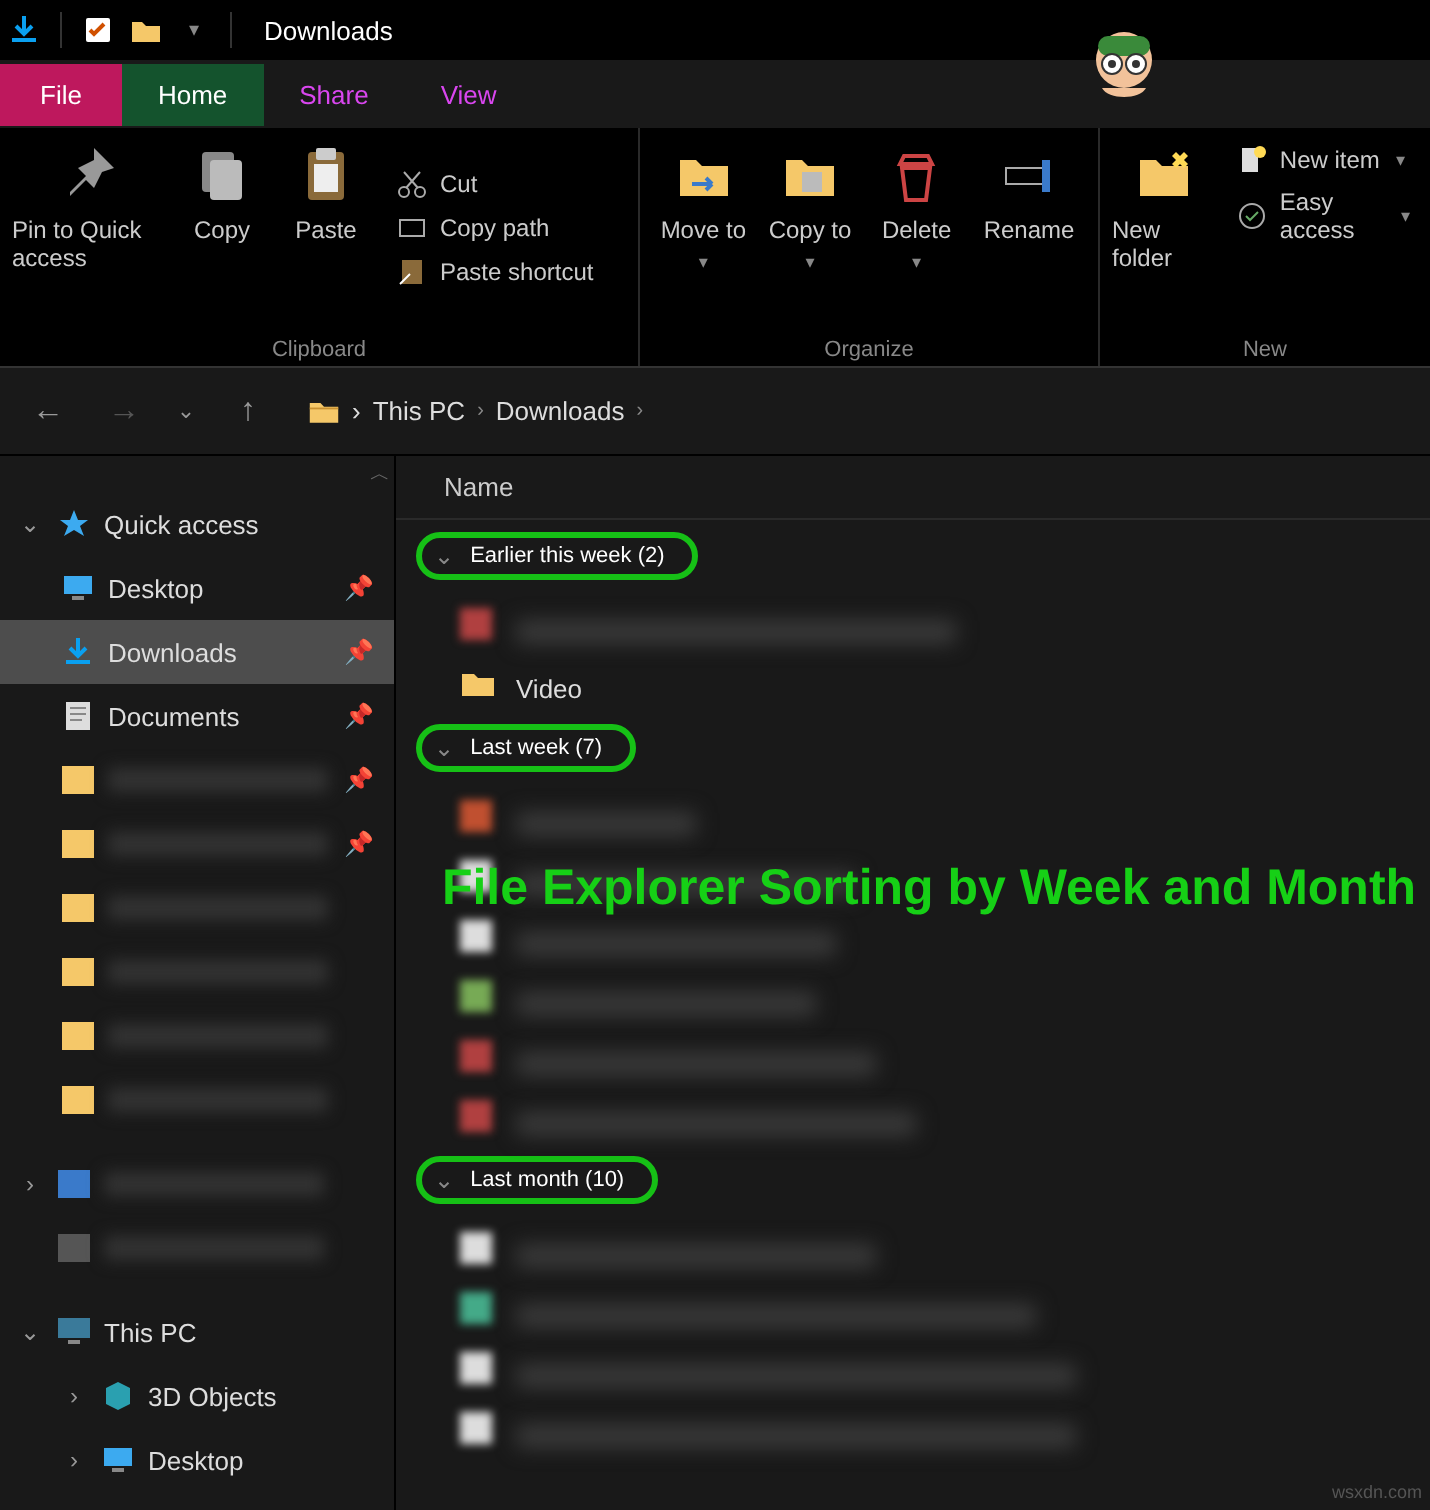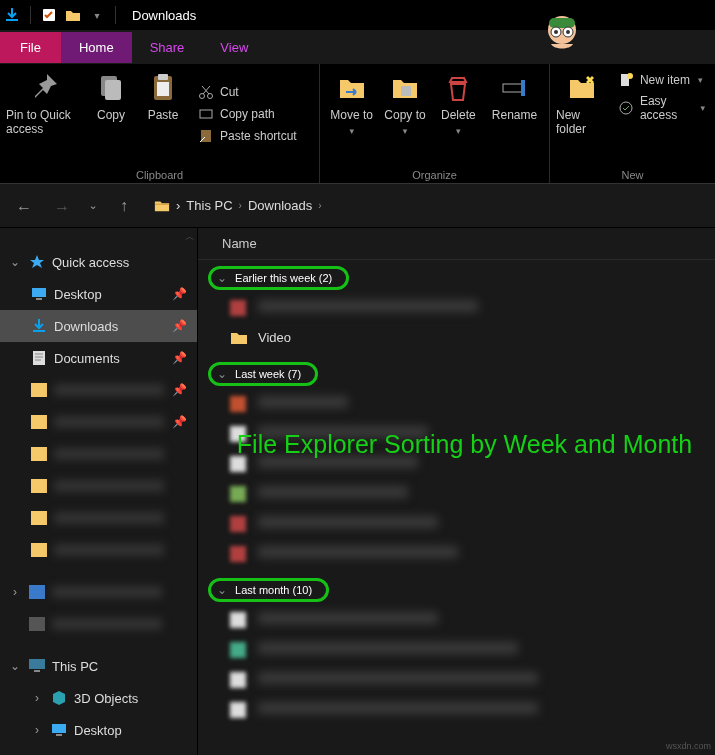--- a/index.html
+++ b/index.html
@@ -8,21 +8,21 @@
 
 .title-bar { height: 30px; background: #000; display: flex; align-items: center; padding: 0 4px; gap: 8px; }
 .title-bar .tb-icon { width: 16px; height: 16px; display: flex; align-items: center; justify-content: center; }
 .title-bar .divider { width: 1px; height: 18px; background: #333; margin: 0 2px; }
 .title-text { color: #fff; margin-left: 6px; }
 
 
 .ribbon-tabs { height: 34px; background: #191919; display: flex; align-items: center; }
 .ribbon-tab { padding: 8px 18px; color: #d946ef; cursor: pointer; }
 .ribbon-tab.file { background: #be185d; color: #fff; padding: 8px 20px; }
-.ribbon-tab.active { background: #701a75; color: #fff; }
+.ribbon-tab.active { background: #14532d; color: #fff; }
 
 
 .ribbon { height: 120px; background: #000; display: flex; border-bottom: 1px solid #333; }
 .ribbon-group { border-right: 1px solid #2a2a2a; display: flex; flex-direction: column; justify-content: space-between; padding: 4px 6px 2px 6px; }
 .ribbon-group-label { text-align: center; font-size: 11px; color: #888; padding-top: 2px; }
 .ribbon-items { display: flex; align-items: flex-start; flex: 1; gap: 2px; }
 .ribbon-btn-large { display: flex; flex-direction: column; align-items: center; justify-content: flex-start; width: 64px; text-align: left; color: #ccc; font-size: 12px; gap: 4px; padding-top: 4px; cursor: pointer; }
 .ribbon-btn-large .big-icon { width: 32px; height: 32px; }
 .ribbon-sub { display: flex; flex-direction: column; gap: 2px; margin-left: 4px; }
 .ribbon-sub-item { display: flex; align-items: center; gap: 6px; color: #ccc; font-size: 12px; padding: 2px 4px; cursor: pointer; }
@@ -49,26 +49,26 @@
 .tree-item.selected { background: #4d4d4d; }
 .tree-item.blurred .label { filter: blur(4px); background: #333; border-radius: 2px; color: transparent; width: 110px; height: 12px; }
 
 
 .content { flex: 1; background: #191919; overflow: hidden; position: relative; }
 .col-header { height: 32px; display: flex; align-items: center; padding-left: 24px; color: #ccc; border-bottom: 1px solid #2a2a2a; cursor: pointer; }
 .group-header { display: flex; align-items: center; gap: 8px; padding: 6px 10px; color: #fff; cursor: pointer; }
 .group-header .chev { color: #888; font-size: 12px; }
 .group-header .gtext { font-size: 11px; }
 .highlight-box { border: 3px solid #16c016; border-radius: 12px; padding: 2px 14px 2px 6px; display: inline-flex; align-items: center; gap: 8px;}
-.file-row { display: flex; align-items: flex-start; gap: 10px; padding: 4px 10px 4px 32px; height: 30px; cursor: pointer; }
+.file-row { display: flex; align-items: flex-end; gap: 10px; padding: 4px 10px 4px 32px; height: 30px; cursor: pointer; }
 .file-row .ficon { width: 18px; height: 18px; }
 .file-row .fname { color: #ddd; }
 .file-row.blurred .fname { filter: blur(5px); background: #3a3a3a; color: transparent; border-radius: 2px; height: 12px; }
 .file-row.blurred .ficon { filter: blur(2px); }
-.overlay-text { position: absolute; left: 16px; right: 0; top: 202px; text-align: center; font-size: 25px; font-weight: normal; color: #16d016; z-index: 10; pointer-events: none; }
+.overlay-text { position: absolute; left: 16px; right: 0; top: 202px; text-align: center; font-size: 25px; font-weight: bold; color: #16d016; z-index: 10; pointer-events: none; }
 
 
 .folder-fill { fill: #f5c869; }
 .blue-fill { fill: #3caaf0; }
 
 .avatar-overlay { position: absolute; top: 10px; right: 130px; width: 46px; height: 46px; z-index: 50; }
 .watermark { position: absolute; right: 4px; bottom: 4px; font-size: 9px; color: #555; z-index: 60; }
 </style>
 </head>
 <body>

